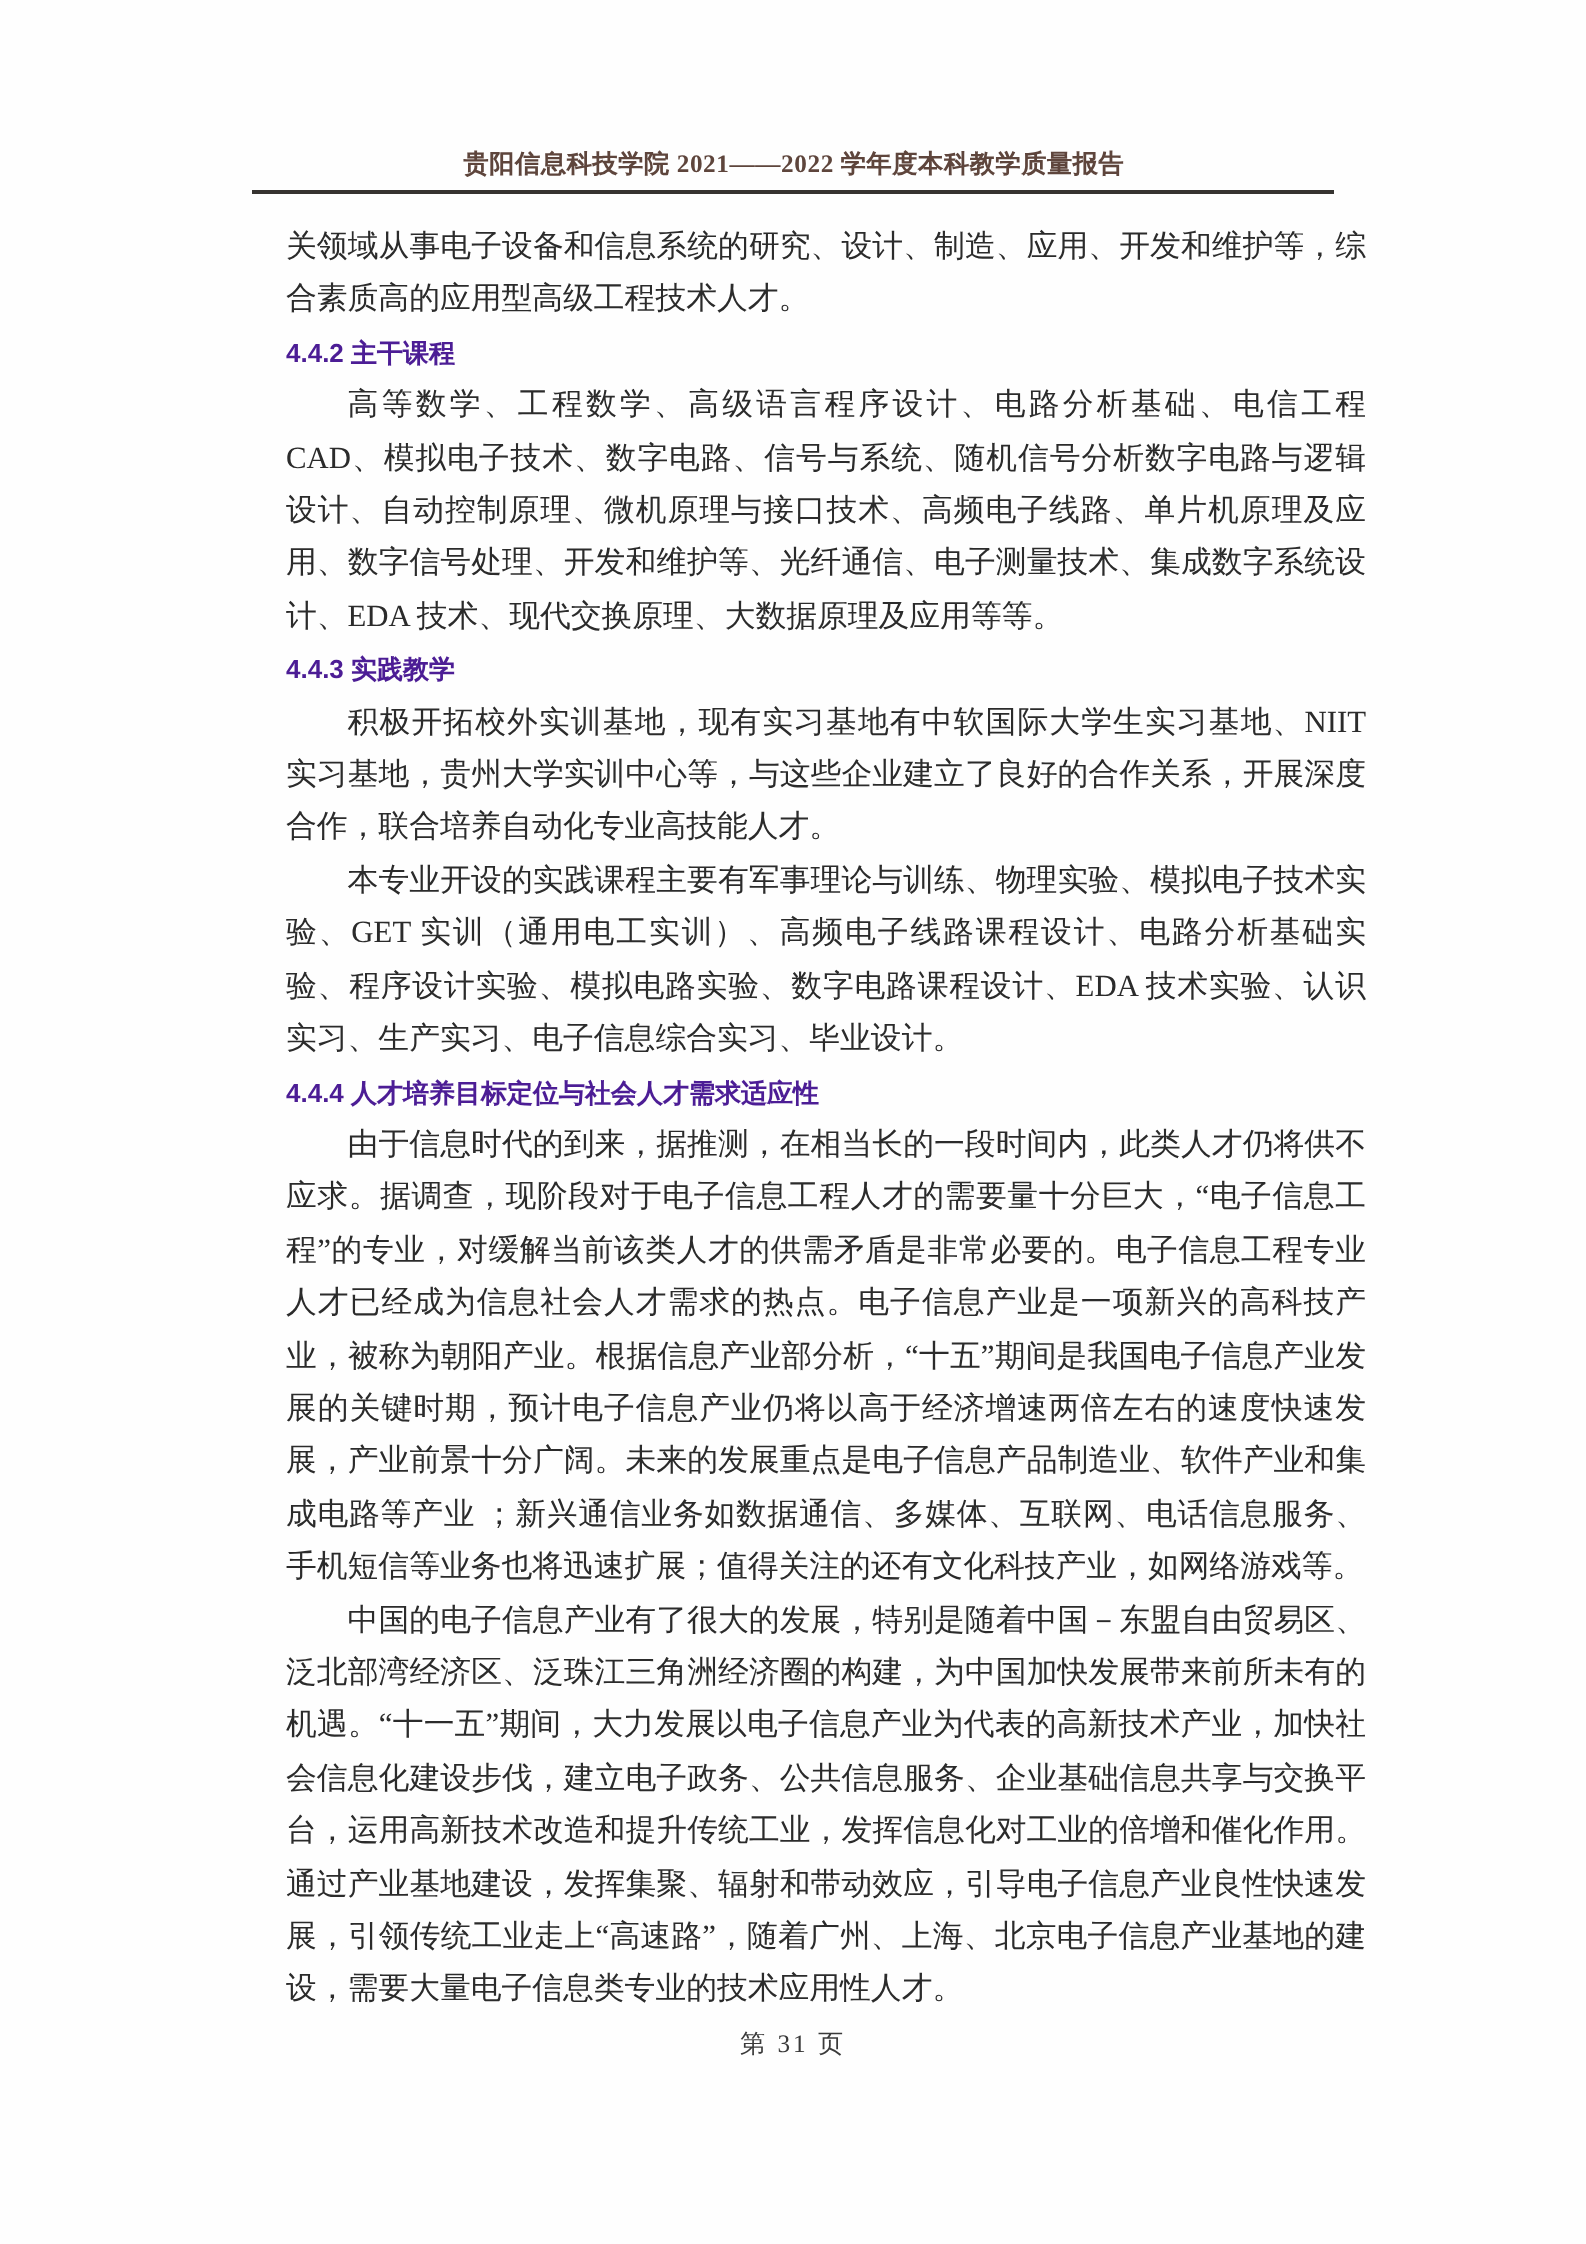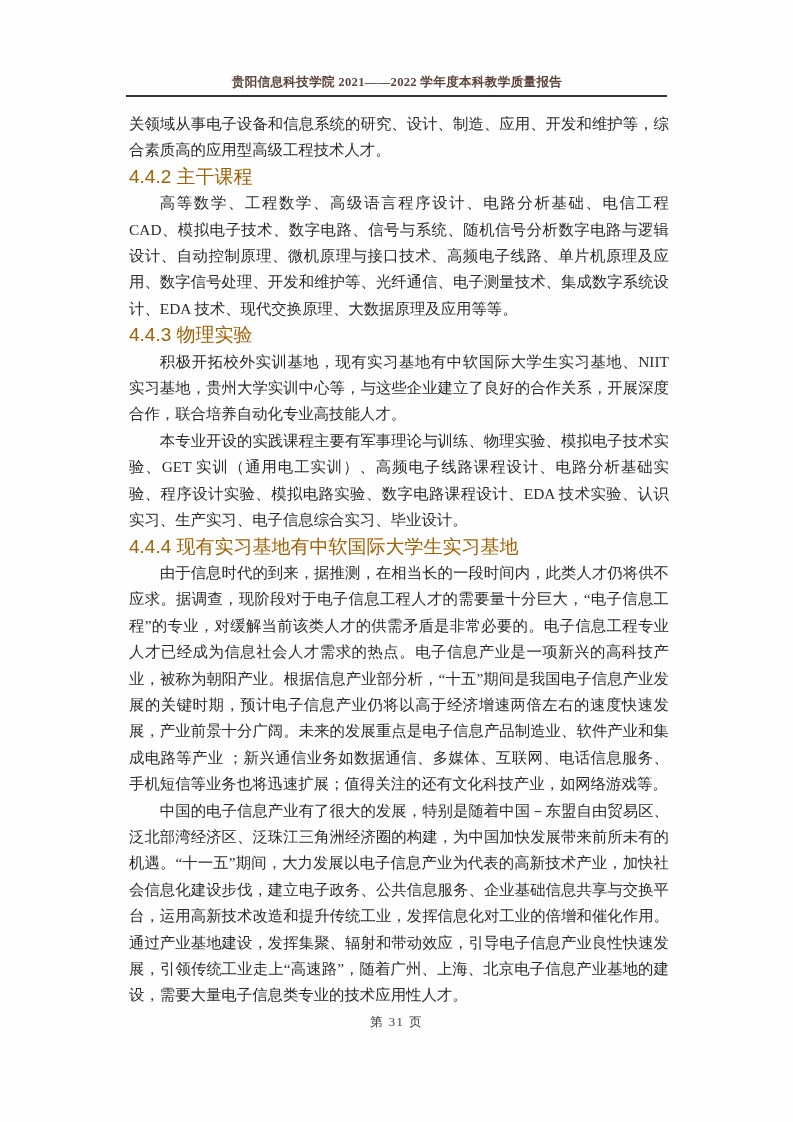--- a/index.html
+++ b/index.html
@@ -29,35 +29,35 @@
     white-space: nowrap;
   }
   .header-rule {
     position: absolute;
     left: 126px; top: 95px;
     width: 541px; height: 2px;
     background: var(--rule);
   }
   .content {
     position: absolute;
-    left: 129px; top: 111px; width: 540px;
+    left: 143px; top: 111px; width: 540px;
     font-size: 15.4px;
     line-height: 26.4px;
     color: var(--body-text);
     text-align: justify;
   }
   .para { margin: 0; text-indent: 2em; }
   .para.no-indent { text-indent: 0; }
   .heading {
     margin: 0;
     font-family: "Liberation Sans", "DejaVu Sans", sans-serif;
-    font-size: 19px;
+    font-size: 13px;
     line-height: 26.4px;
-    font-weight: 400;
-    color: #a16207;
+    font-weight: 700;
+    color: #4c1d95;
     text-align: left;
     text-indent: 0;
   }
   .footer {
     position: absolute;
     left: 0; top: 1014px; width: 793px;
     text-align: center;
     font-size: 12.6px;
     letter-spacing: 1.5px;
     color: #3a3a3a;
@@ -73,27 +73,27 @@
   <div class="header-rule"></div>
 
   <div class="content">
 
     <p class="para no-indent">关领域从事电子设备和信息系统的研究、设计、制造、应用、开发和维护等，综合素质高的应用型高级工程技术人才。</p>
 
     <h2 class="heading">4.4.2 主干课程</h2>
 
     <p class="para">高等数学、工程数学、高级语言程序设计、电路分析基础、电信工程 CAD、模拟电子技术、数字电路、信号与系统、随机信号分析数字电路与逻辑设计、自动控制原理、微机原理与接口技术、高频电子线路、单片机原理及应用、数字信号处理、开发和维护等、光纤通信、电子测量技术、集成数字系统设计、EDA 技术、现代交换原理、大数据原理及应用等等。</p>
 
-    <h2 class="heading">4.4.3 物理实验</h2>
+    <h2 class="heading">4.4.3 实践教学</h2>
 
     <p class="para">积极开拓校外实训基地，现有实习基地有中软国际大学生实习基地、NIIT 实习基地，贵州大学实训中心等，与这些企业建立了良好的合作关系，开展深度合作，联合培养自动化专业高技能人才。</p>
 
     <p class="para">本专业开设的实践课程主要有军事理论与训练、物理实验、模拟电子技术实验、GET 实训（通用电工实训）、高频电子线路课程设计、电路分析基础实验、程序设计实验、模拟电路实验、数字电路课程设计、EDA 技术实验、认识实习、生产实习、电子信息综合实习、毕业设计。</p>
 
-    <h2 class="heading">4.4.4 现有实习基地有中软国际大学生实习基地</h2>
+    <h2 class="heading">4.4.4 人才培养目标定位与社会人才需求适应性</h2>
 
     <p class="para">由于信息时代的到来，据推测，在相当长的一段时间内，此类人才仍将供不应求。据调查，现阶段对于电子信息工程人才的需要量十分巨大，“电子信息工程”的专业，对缓解当前该类人才的供需矛盾是非常必要的。电子信息工程专业人才已经成为信息社会人才需求的热点。电子信息产业是一项新兴的高科技产业，被称为朝阳产业。根据信息产业部分析，“十五”期间是我国电子信息产业发展的关键时期，预计电子信息产业仍将以高于经济增速两倍左右的速度快速发展，产业前景十分广阔。未来的发展重点是电子信息产品制造业、软件产业和集成电路等产业 ；新兴通信业务如数据通信、多媒体、互联网、电话信息服务、手机短信等业务也将迅速扩展；值得关注的还有文化科技产业，如网络游戏等。</p>
 
     <p class="para">中国的电子信息产业有了很大的发展，特别是随着中国－东盟自由贸易区、泛北部湾经济区、泛珠江三角洲经济圈的构建，为中国加快发展带来前所未有的机遇。“十一五”期间，大力发展以电子信息产业为代表的高新技术产业，加快社会信息化建设步伐，建立电子政务、公共信息服务、企业基础信息共享与交换平台，运用高新技术改造和提升传统工业，发挥信息化对工业的倍增和催化作用。通过产业基地建设，发挥集聚、辐射和带动效应，引导电子信息产业良性快速发展，引领传统工业走上“高速路”，随着广州、上海、北京电子信息产业基地的建设，需要大量电子信息类专业的技术应用性人才。</p>
 
   </div>
 
   <div class="footer">
     <span>第 31 页</span>
   </div>

